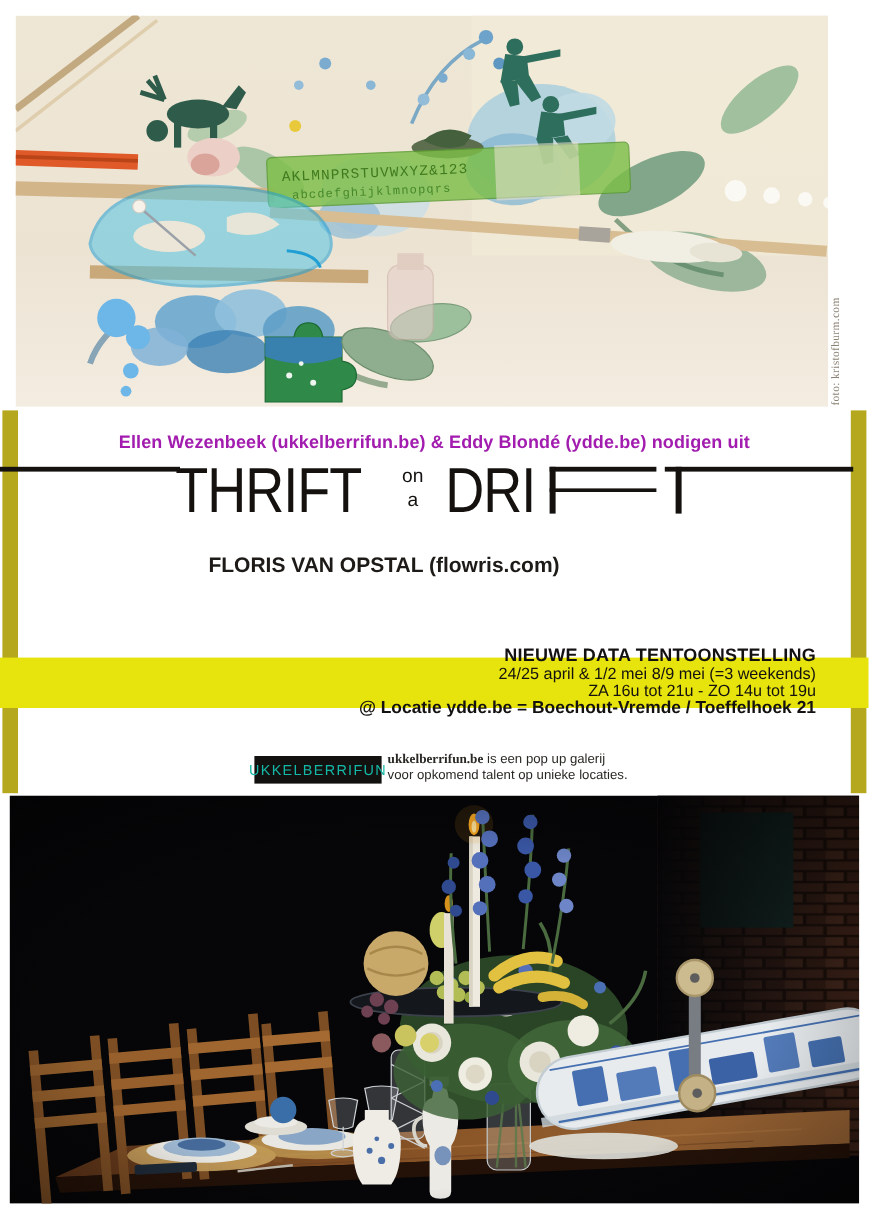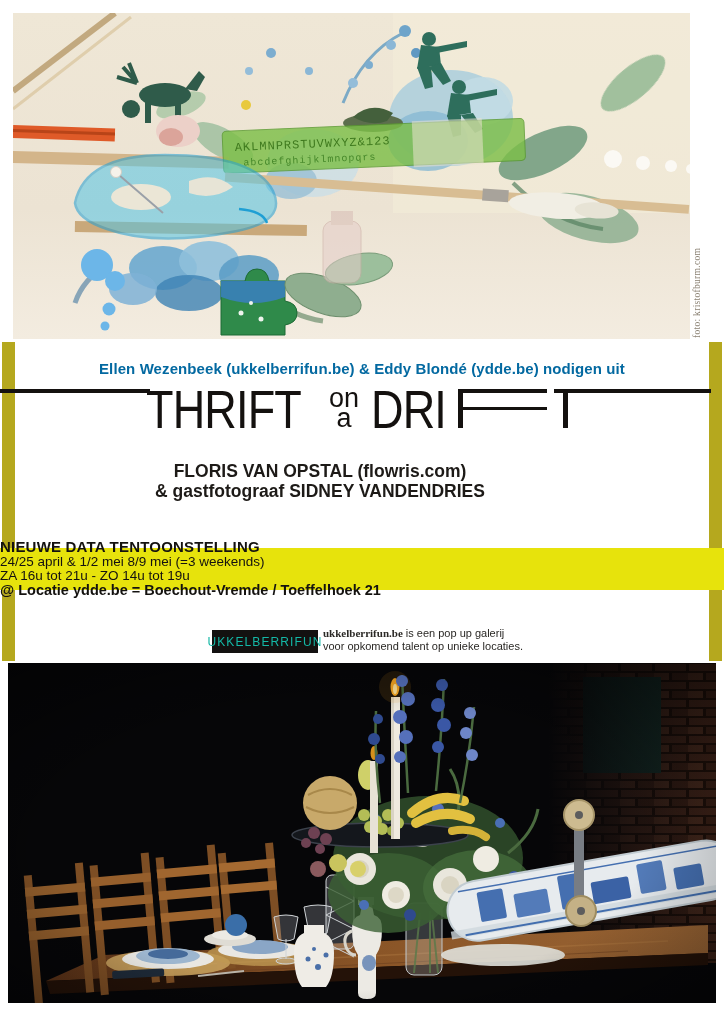--- a/index.html
+++ b/index.html
@@ -10,41 +10,41 @@
   #top-photo{left:13px;top:13px;width:677px;height:326px;}
   #photo-credit{left:692px;top:236px;height:102px;width:16px;
     writing-mode:vertical-rl;transform:rotate(180deg);
     font-family:"Liberation Serif",serif;font-size:9.5px;color:#8b8274;letter-spacing:.3px;}
   
   .side-bar{top:342px;width:13px;height:319px;background:#b5a81e;}
   #side-bar-left{left:2px;}
   #side-bar-right{left:709px;}
   
   #invite{left:0;top:360px;width:724px;text-align:center;font-size:15px;font-weight:700;
-    letter-spacing:.1px;color:#0369a1;}
+    letter-spacing:.1px;color:#a21caf;}
   
   .rule{background:#14110f;height:3.5px;top:389px;}
   #rule-left{left:0;width:150px;}
   #f-top{left:458px;width:89px;}
   #f-mid{left:458px;top:406.5px;width:89px;height:3.5px;background:#14110f;}
   #f-stem{left:458px;top:389px;width:4.5px;height:39px;background:#14110f;}
   #t-cross{left:554px;width:157px;}
   #t-stem{left:563px;top:389px;width:4.5px;height:39px;background:#14110f;}
   .logo-word{top:383px;font-size:53px;font-weight:400;line-height:53px;letter-spacing:-1px;
     transform:scaleX(.85);transform-origin:left top;color:#14110f;white-space:nowrap;}
   #logo-thrift{left:146px;}
   #logo-dri{left:371px;}
   #logo-ona{left:324px;top:388px;width:40px;text-align:center;color:#14110f;
-    font-size:27px;line-height:20px;font-weight:400;}
+    font-size:16px;line-height:20px;font-weight:400;}
   
   #artists{left:0;top:461px;width:640px;text-align:center;font-size:17.5px;font-weight:700;
     line-height:20px;color:#1d1a17;}
   
   #banner-bg{left:0;top:548px;width:724px;height:42px;background:#e7e30c;}
-  #banner-text{left:0;top:539px;width:640px;text-align:left;color:#141210;}
+  #banner-text{left:0;top:539px;width:640px;text-align:right;color:#141210;padding-left:40px;}
   #banner-text .b1{font-size:15px;font-weight:700;line-height:15px;letter-spacing:.2px;}
   #banner-text .b2{font-size:13.5px;font-weight:400;line-height:15px;}
   #banner-text .b3{font-size:13.5px;font-weight:400;line-height:14px;}
   #banner-text .b4{font-size:14.5px;font-weight:700;line-height:15px;}
   
   #badge-box{left:212px;top:630px;width:106px;height:23px;background:#131110;
     display:flex;align-items:center;justify-content:center;}
   #badge-box span{color:#14b8a6;font-size:12px;letter-spacing:1.1px;}
   #badge-desc{left:323px;top:627px;width:260px;font-size:11px;line-height:12.5px;color:#2a2825;}
   #badge-desc .serif-bold{font-family:"Liberation Serif",serif;font-weight:700;}
@@ -226,21 +226,20 @@
   </div>
   <div class="abs logo-word" id="logo-dri">DRI</div>
   <div class="abs" id="f-stem"></div>
   <div class="abs rule" id="f-top"></div>
   <div class="abs" id="f-mid"></div>
   <div class="abs rule" id="t-cross"></div>
   <div class="abs" id="t-stem"></div>
 
   <div class="abs" id="artists">
     <div>FLORIS VAN OPSTAL (flowris.com)</div>
-    <div>&amp; gastfotograaf SIDNEY VANDENDRIES</div>
   </div>
 
   <div class="abs" id="banner-bg"></div>
   <div class="abs" id="banner-text">
     <div class="b1">NIEUWE DATA TENTOONSTELLING</div>
     <div class="b2">24/25 april &amp; 1/2 mei 8/9 mei (=3 weekends)</div>
     <div class="b3">ZA 16u tot 21u - ZO 14u tot 19u</div>
     <div class="b4">@ Locatie ydde.be = Boechout-Vremde / Toeffelhoek 21</div>
   </div>
 

